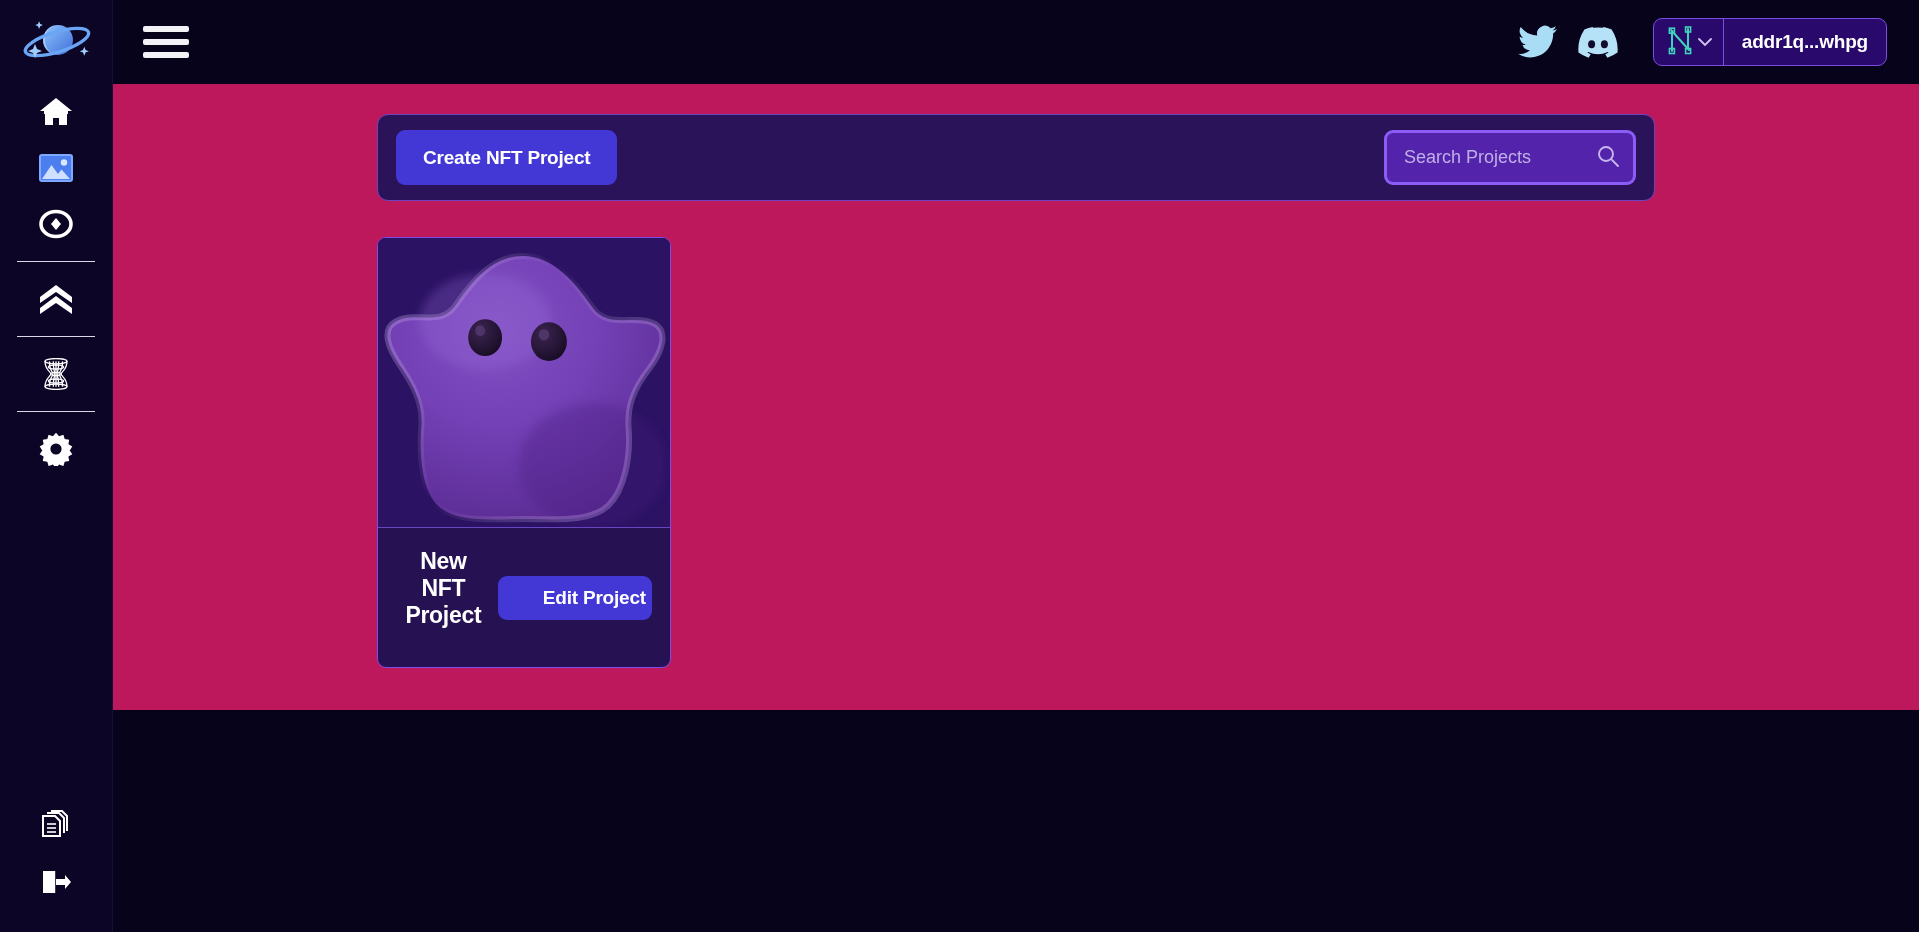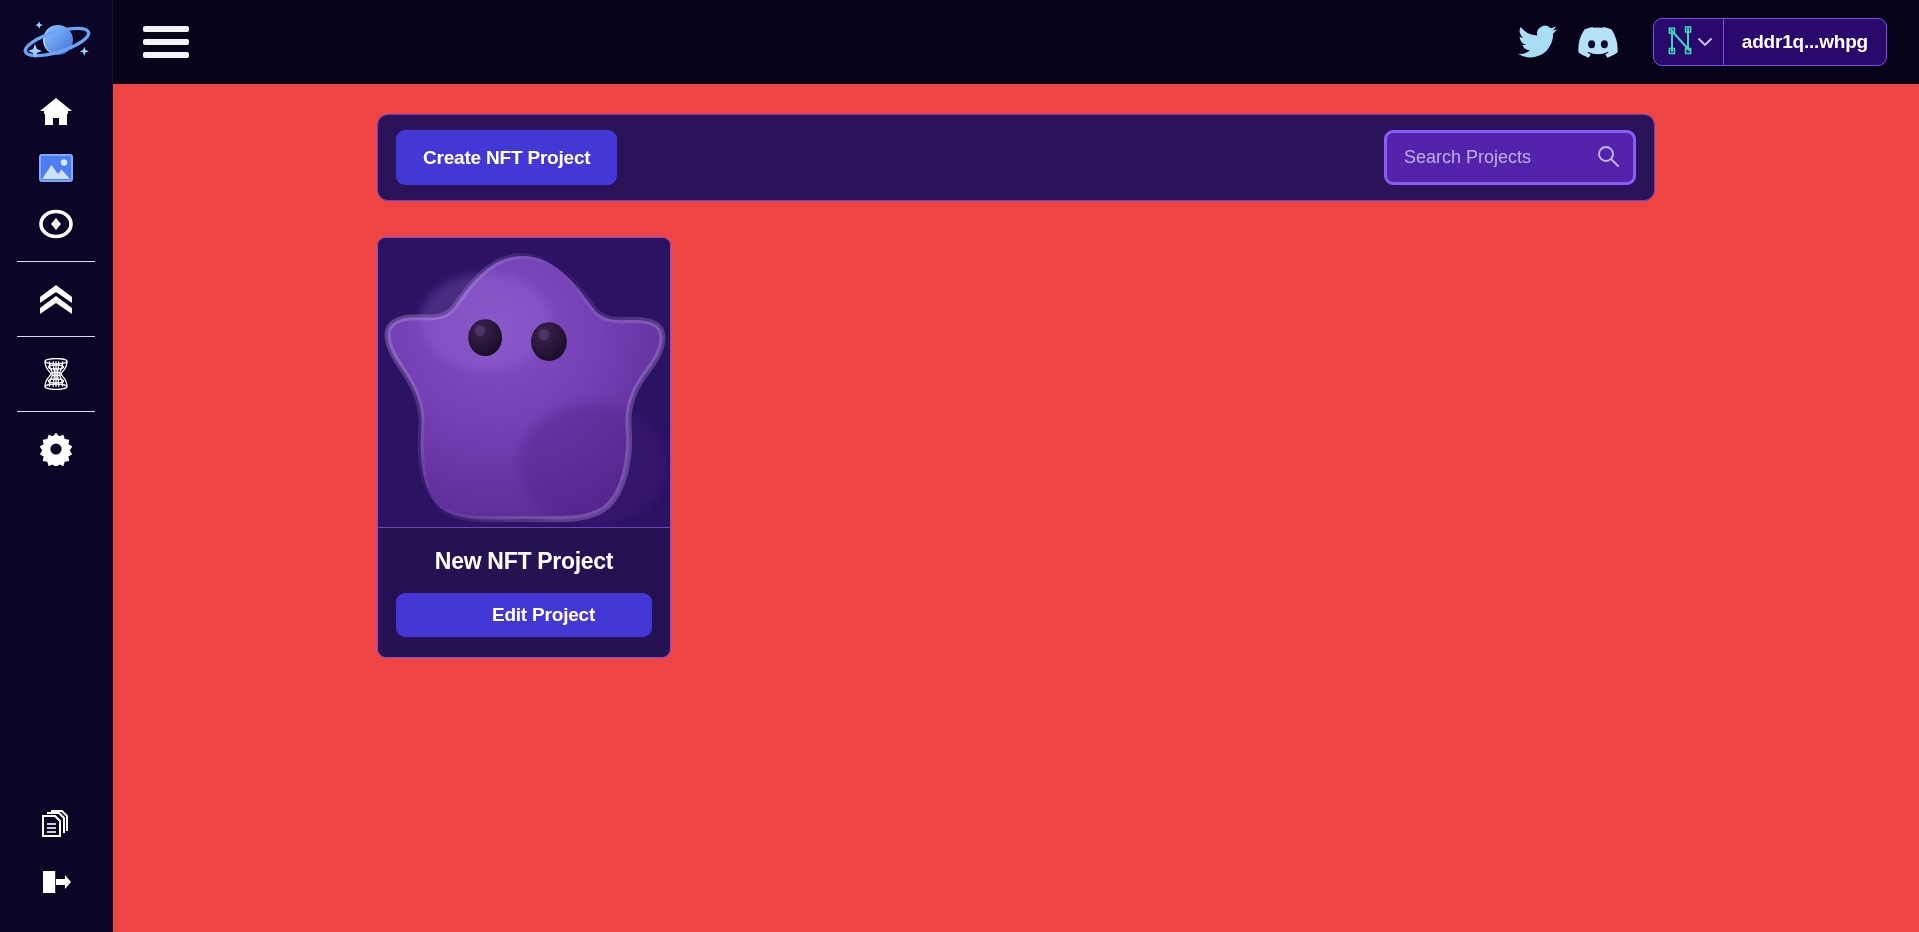--- a/index.html
+++ b/index.html
@@ -37,23 +37,23 @@
     border-top: 1px solid #d8d8e6;
     margin: 9px 0;
   }
   .nav-bottom {
     position: absolute; bottom: 22px; left: 0; width: 100%;
     display: flex; flex-direction: column; align-items: center;
   }
 
   
   .main {
-    flex: 1 1 auto; height: 932px;
+    flex: 1 1 auto; height: 710px;
     display: flex; flex-direction: column;
-    background: #ef4444;
+    background: #be185d;
     position: relative;
   }
 
   
   .topbar {
     height: 84px; width: 100%;
     display: flex; align-items: center;
     padding: 0 32px 0 30px;
     background: #06031a;
     flex: 0 0 84px;
@@ -183,21 +183,21 @@
   .card-media {
     height: 290px; width: 100%;
     background: #2b1263;
     border-bottom: 1px solid #6a45c0;
     position: relative;
     overflow: hidden;
   }
   .card-media svg { display: block; width: 100%; height: 100%; }
   .card-body {
     padding: 20px 18px 20px;
-    display: flex; flex-direction: column; align-items: center;
+    display: flex; flex-direction: row; align-items: center; gap: 7px;
   }
   .card-title {
     color: #ffffff;
     font-size: 23px; font-weight: bold;
     letter-spacing: -0.3px;
     margin-bottom: 18px;
     text-align: center;
   }
   .btn-edit {
     width: 100%; height: 44px;

